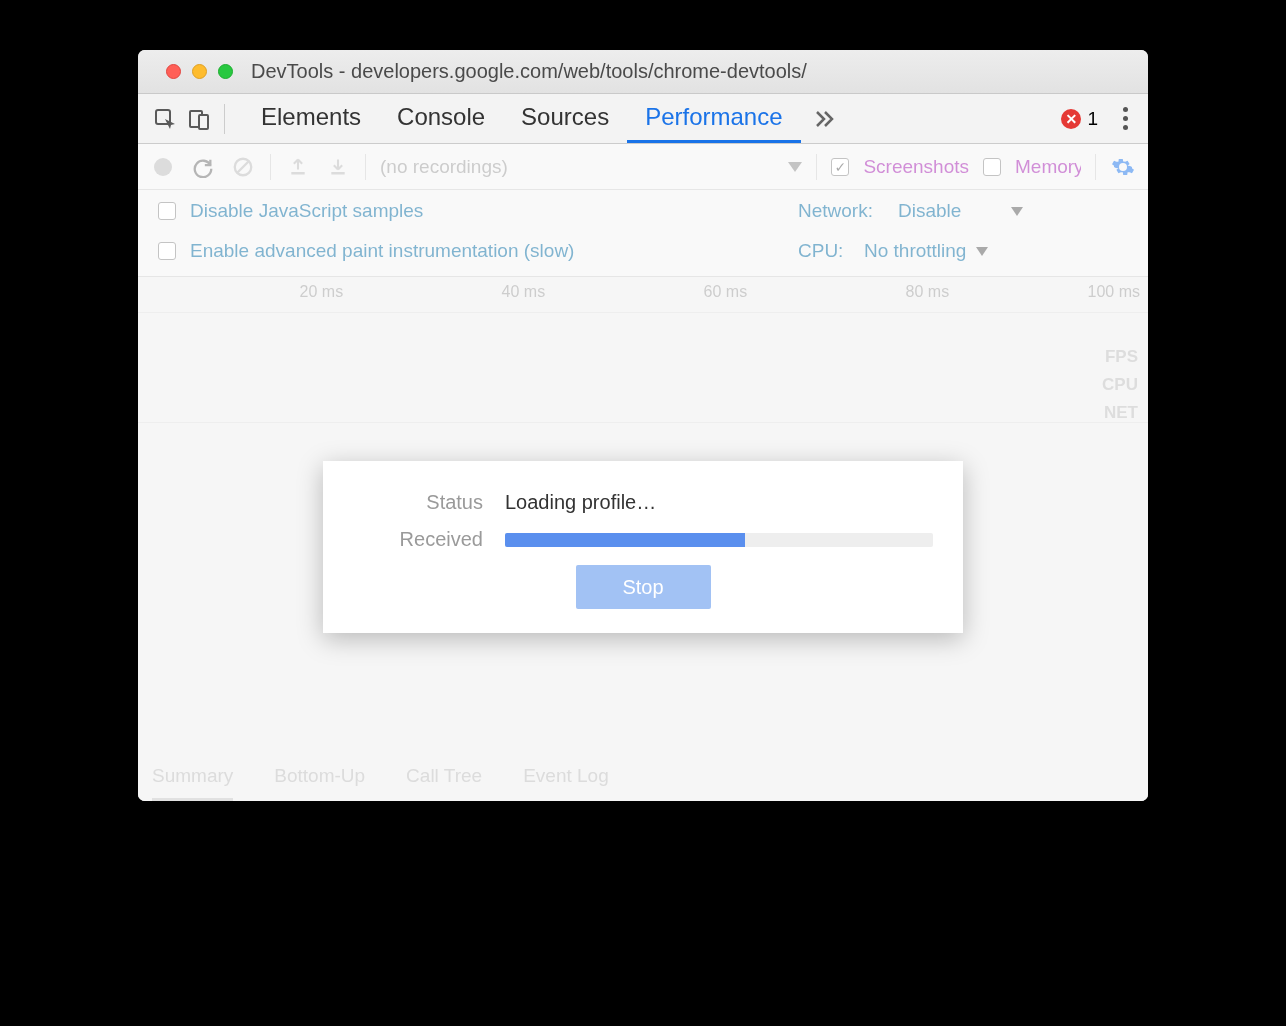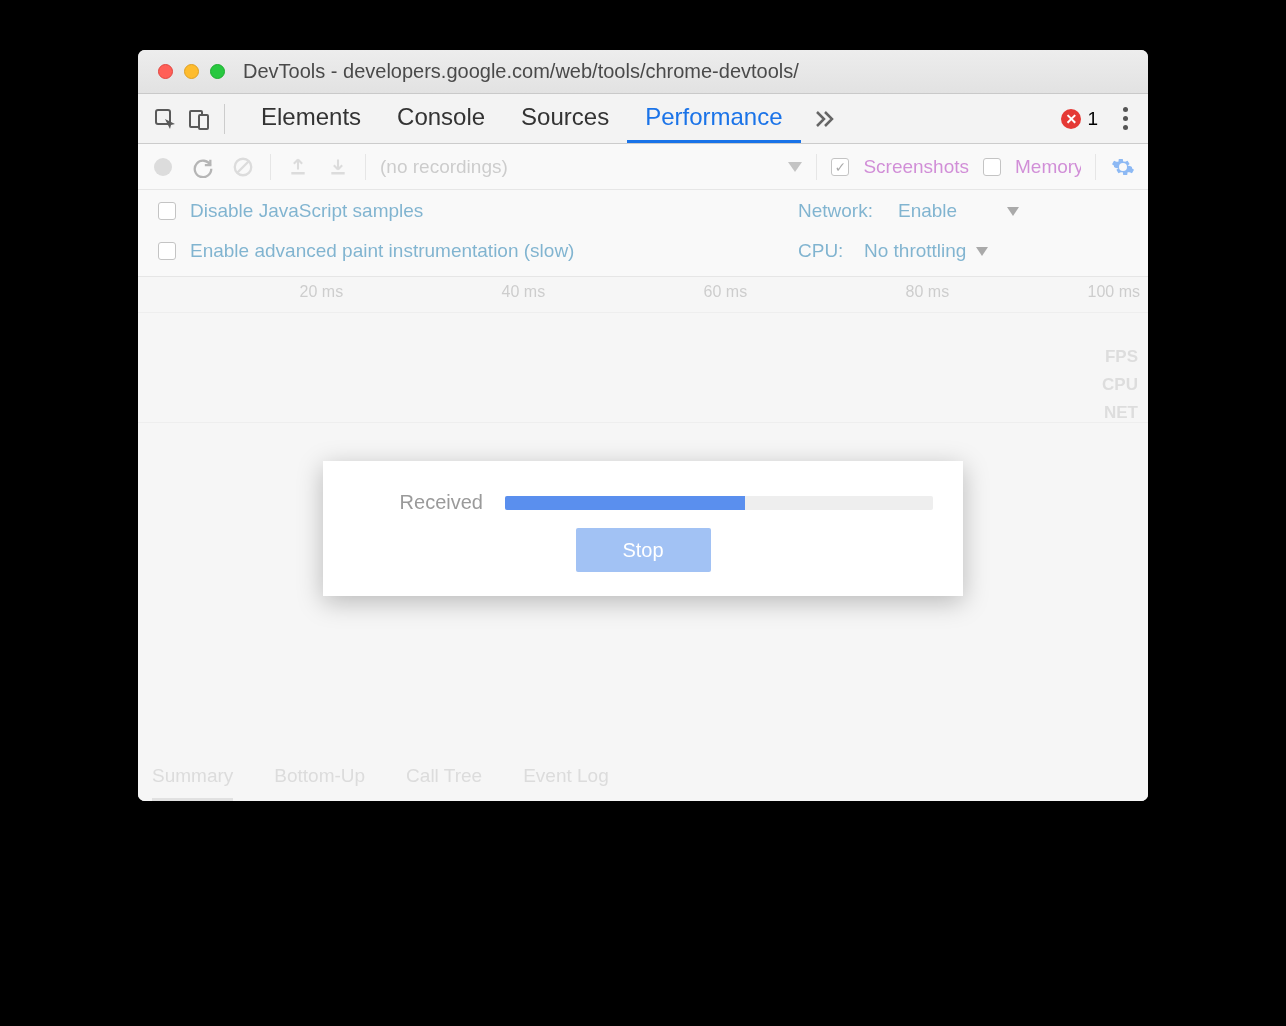--- a/index.html
+++ b/index.html
@@ -20,21 +20,21 @@
     box-shadow: 0 25px 60px rgba(0,0,0,0.55);
     overflow: hidden;
   }
   
   .titlebar {
     height: 44px;
     background: linear-gradient(#ededed,#e2e2e2);
     display: flex;
     align-items: center;
     border-bottom: 1px solid #c9c9c9;
-    padding-left: 20px;
+    padding-left: 28px;
   }
   .traffic { display: flex; gap: 11px; margin-right: 18px; }
   .dot { width: 15px; height: 15px; border-radius: 50%; }
   .dot.red { background:#ff5f57; border:1px solid #e24640;}
   .dot.yellow { background:#febc2e; border:1px solid #dfa023;}
   .dot.green { background:#28c840; border:1px solid #1dae2f;}
   .titlebar-text { color:#4a4a4a; font-size:20px; white-space:nowrap; overflow:hidden; }
   
   .tabsrow {
     height: 50px;
@@ -214,21 +214,21 @@
   </div>
 
   <div class="settings">
     <div class="left">
       <div class="chk"></div>
       <span>Disable JavaScript samples</span>
     </div>
     <div class="right">
       <span class="label-net">Network:</span>
       <div class="dropdown">
-        <span>Enable</span>
+        <span>Disable</span>
         <div style="width:30px"></div>
         <div class="tri"></div>
       </div>
     </div>
     <div class="left">
       <div class="chk"></div>
       <span>Enable advanced paint instrumentation (slow)</span>
     </div>
     <div class="right">
       <span class="label-net" style="min-width:52px">CPU:</span>
@@ -262,20 +262,24 @@
     <div class="btab">Call Tree</div>
     <div class="btab">Event Log</div>
   </div>
 
   <div class="dim"></div>
   </div>
 
   <div style="position:relative;">
     <div class="modal" style="top:-340px">
       <div class="modal-row">
+        <div class="modal-label">Status</div>
+        <div class="modal-val">Loading profile…</div>
+      </div>
+      <div class="modal-row">
         <div class="modal-label">Received</div>
         <div class="prog-track">
           <div class="prog-fill" style="width: 56%;"></div>
         </div>
       </div>
       <button class="stop-btn">Stop</button>
     </div>
   </div>
 
 </div>

